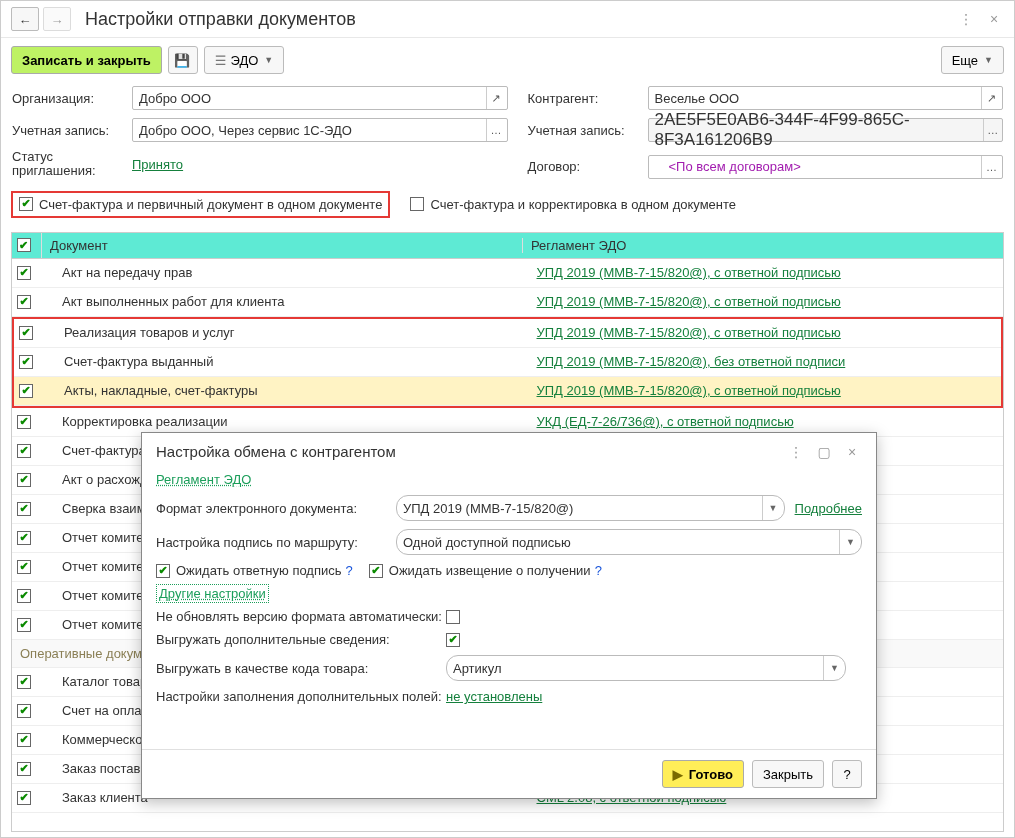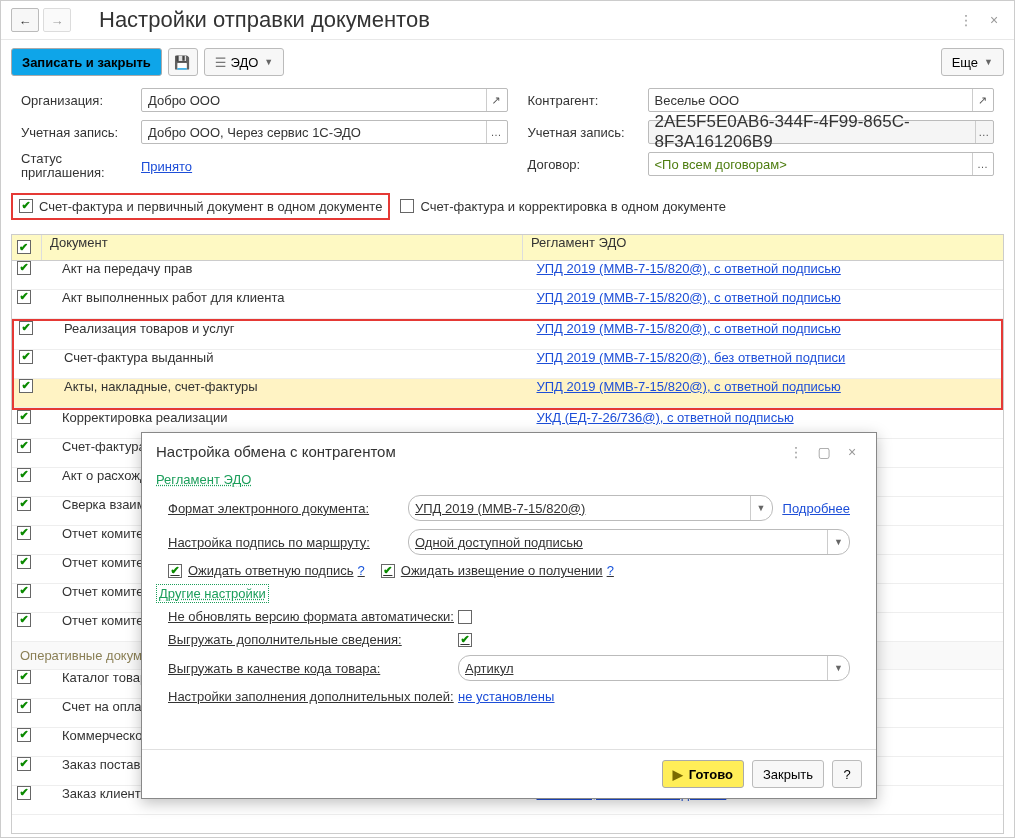--- a/index.html
+++ b/index.html
@@ -2,69 +2,69 @@
 <html><head>
 <meta charset="utf-8">
 <style>
   * { box-sizing: border-box; font-family: Arial, sans-serif; }
   body { margin: 0; padding: 0; font-size: 13px; color: #333; background: #fff; }
   .window { width: 1015px; height: 838px; border: 1px solid #ccc; position: relative; overflow: hidden; }
 
   
   .header { display: flex; align-items: center; padding: 6px 10px; border-bottom: 1px solid #e8e8e8; }
   .nav-btn { width: 28px; height: 24px; border: 1px solid #bbb; background: #f7f7f7; display: inline-flex; align-items: center; justify-content: center; margin-right: 4px; cursor: pointer; border-radius: 2px; }
-  .title { font-size: 22px; margin-left: 24px; flex: 1; }
+  .title { font-size: 18px; margin-left: 10px; flex: 1; }
   .hdr-icon { width: 20px; color: #999; text-align: center; cursor: pointer; margin-left: 8px; font-size: 14px; }
 
   
   .toolbar { display: flex; align-items: center; padding: 8px 10px; }
   .btn { height: 28px; border: 1px solid #bbb; background: #f7f7f7; border-radius: 3px; padding: 0 10px; cursor: pointer; display: inline-flex; align-items: center; font-size: 13px; }
-  .btn-primary { background: #0ea5e9; border-color: #aaa; font-weight: 600; }
+  .btn-primary { background: #bef264; border-color: #aaa; font-weight: 600; }
   .btn-icon { width: 30px; justify-content: center; padding: 0; margin-left: 6px; }
   .btn-edo { margin-left: 6px; }
   .spacer { flex: 1; }
 
   
-  .form-row { display: flex; padding: 4px 20px; align-items: flex-start; }
+  .form-row { display: flex; padding: 4px 11px; align-items: flex-end; }
   .col-left, .col-right { display: flex; align-items: center; width: 50%; }
   .lbl { width: 120px; padding-right: 6px; }
   .field { flex: 1; height: 24px; border: 1px solid #bbb; border-radius: 2px; padding: 0 6px; display: flex; align-items: center; background: #fff; position: relative; }
   .field-ro { background: #f5f5f5; }
   .field-btn { width: 20px; height: 22px; border-left: 1px solid #ccc; display: flex; align-items: center; justify-content: center; cursor: pointer; font-size: 11px; color: #555; margin-right: -5px; }
-  .lnk { color: #1d4ed8; text-decoration: underline; cursor: pointer; }
-  .placeholder { color: #4d7c0f; }
+  .lnk { color: #15803d; text-decoration: underline; cursor: pointer; }
+  .placeholder { color: #a21caf; margin-left: 14px; }
 
   
   .cb-row { display: flex; align-items: center; padding: 8px 10px; }
   .cb { width: 14px; height: 14px; border: 1px solid #666; background: #fff; display: inline-flex; align-items: center; justify-content: center; margin-right: 6px; font-size: 11px; color: #0a0; cursor: pointer; }
   .cb.checked::after { content: "✔"; color: #0a8a00; font-weight: bold; }
-  .red-box { border: 2px solid #e53935; padding: 4px 6px; margin-right: 10px; display: inline-flex; }
+  .red-box { border: 2px solid #e53935; padding: 4px 6px; margin-right: 20px; display: inline-flex; }
 
   
   .tbl-wrap { border: 1px solid #ccc; margin: 6px 10px 0 10px; height: 600px; overflow: hidden; position: relative; background: #fff; }
-  .thead { display: flex; background: #fef9c3; border-bottom: 1px solid #ccc; height: 26px; }
+  .thead { display: flex; background: #5eead4; border-bottom: 1px solid #ccc; height: 26px; align-items: center; }
   .th-cb { width: 30px; text-align: center; border-right: 1px solid #ddd; height: 100%; display: flex; align-items: center; justify-content: center; }
   .th1 { flex: 1; padding-left: 8px; border-right: 1px solid #ddd; }
   .th2 { flex: 1; padding-left: 8px; }
   .tbody { }
   .grp { background: #f9f9f9; color: #8a7f55; padding: 6px 8px; border-bottom: 1px solid #eee; }
-  .row { display: flex; align-items: flex-start; height: 29px; border-bottom: 1px solid #eee; }
+  .row { display: flex; align-items: center; height: 29px; border-bottom: 1px solid #eee; }
   .row .c-cb { width: 30px; display: flex; justify-content: center; }
   .row .c1 { flex: 1; padding-left: 20px; }
   .row .c2 { flex: 1; padding-left: 8px; }
   .row-hi { background: #fff3c4; }
   .red-box-rows { border: 2px solid #e53935; }
 
   
   .dialog { position: absolute; left: 140px; top: 431px; width: 736px; height: 367px; background: #fff; border: 1px solid #888; box-shadow: 0 4px 14px rgba(0,0,0,0.25); display: flex; flex-direction: column; }
   .dlg-head { display: flex; align-items: center; padding: 10px 14px; }
   .dlg-title { font-size: 15px; flex: 1; }
   .dlg-body { padding: 0 14px; flex: 1; }
   .dlg-lnk-head { color: #1b9e5a; text-decoration: underline dotted; cursor: pointer; }
-  .dlg-row { display: flex; align-items: center; margin: 8px 12px; text-decoration: underline; }
+  .dlg-row { display: flex; align-items: center; margin: 8px 0; }
   .dlg-lbl { width: 240px; }
   .dlg-field { flex: 1; height: 26px; border: 1px solid #bbb; border-radius: 12px; display: flex; align-items: center; padding: 0 6px; position: relative; }
   .dlg-field .dd { position: absolute; right: 0; top: 0; bottom: 0; width: 22px; border-left: 1px solid #ccc; display: flex; align-items: center; justify-content: center; cursor: pointer; }
   .dlg-sub { margin-left: 10px; }
   .dlg-foot { display: flex; justify-content: flex-end; padding: 10px 14px; border-top: 1px solid #e0e0e0; gap: 8px; }
   .btn-ready { background: #ffee58; border-color: #aaa; font-weight: 600; }
   .q { color: #1a56db; cursor: pointer; margin-left: 4px; }
   .tri { font-size: 9px; color: #666; }
 </style>
 </head>

